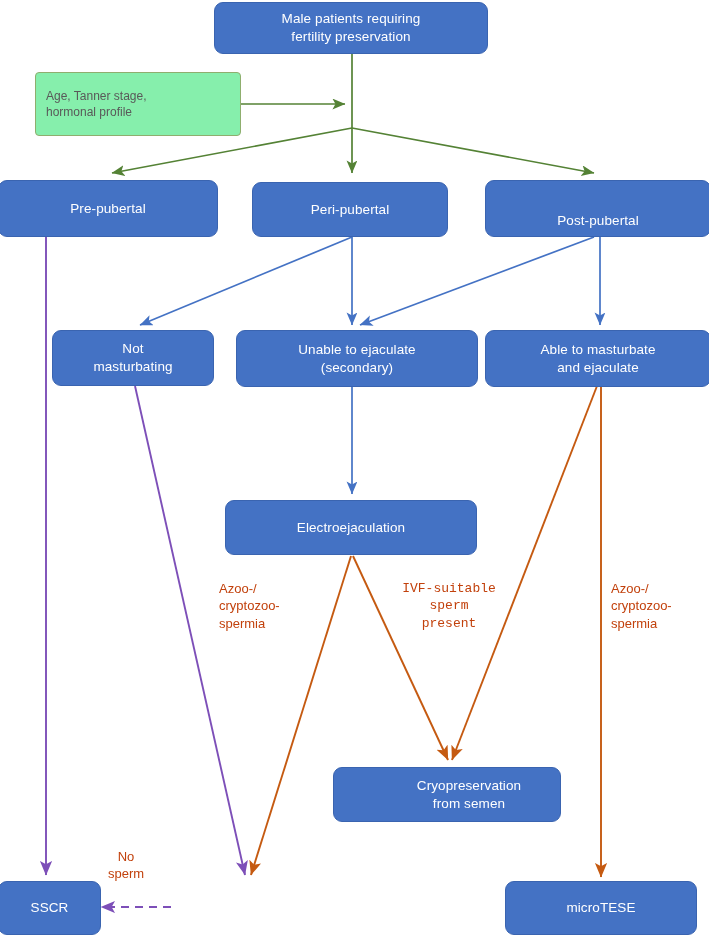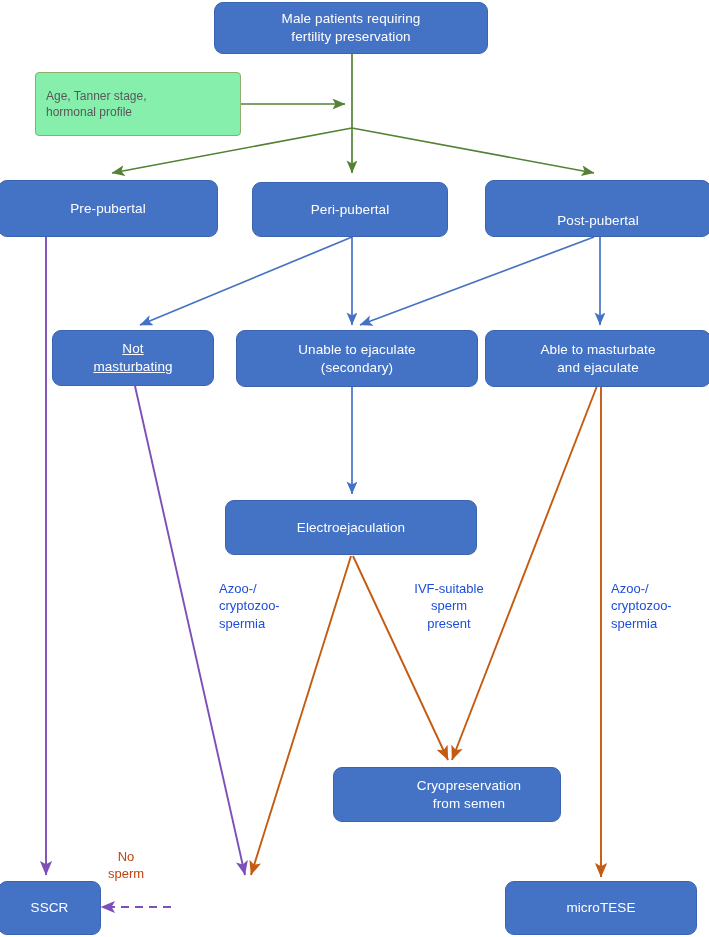--- a/index.html
+++ b/index.html
@@ -56,21 +56,21 @@
     align-items: center;
     justify-content: flex-start;
     text-align: left;
     font-size: 12px;
     line-height: 1.35;
     padding: 4px 10px;
     z-index: 3;
   }
   .edge-label {
     position: absolute;
-    color: #1d4ed8;
+    color: #c2410c;
     font-size: 13px;
     line-height: 1.33;
     text-align: left;
     white-space: pre-line;
     z-index: 4;
   }
   .edge-label.center {
     text-align: center;
   }
   .edge-label.purple {
@@ -179,21 +179,21 @@
   </div>
 
   <div class="node" style="left:252px; top:182px; width:196px; height:55px;">
     <span style="white-space:pre-line;">Peri-pubertal</span>
   </div>
 
   <div class="node" style="left:485px; top:180px; width:226px; height:57px;">
     <span style="white-space:pre-line;margin-top:25px;">Post-pubertal</span>
   </div>
 
-  <div class="node" style="left:52px; top:330px; width:162px; height:56px;text-decoration:underline;">
+  <div class="node" style="left:52px; top:330px; width:162px; height:56px;">
     <span style="white-space:pre-line;">Not
 masturbating</span>
   </div>
 
   <div class="node" style="left:229px; top:330px; width:242px; height:57px;margin-left:7px;">
     <span style="white-space:pre-line;">Unable to ejaculate
 (secondary)</span>
   </div>
 
   <div class="node" style="left:485px; top:330px; width:226px; height:57px;">
@@ -216,21 +216,21 @@
 
 
   <div class="node" style="left:505px; top:881px; width:192px; height:54px;">
     <span style="white-space:pre-line;">microTESE</span>
   </div>
 
   <div class="edge-label" style="left:219px; top:580px; width:110px;">Azoo-/
 cryptozoo-
 spermia</div>
 
-  <div class="edge-label center" style="left:401px; top:580px; width:96px;">IVF-suitable
+  <div class="edge-label center" style="left:401px; top:580px; width:96px;font-family:Liberation Mono, monospace;">IVF-suitable
 sperm
 present</div>
 
   <div class="edge-label" style="left:611px; top:580px; width:100px;">Azoo-/
 cryptozoo-
 spermia</div>
 
   <div class="edge-label purple" style="left:95px; top:848px; width:62px;">No
 sperm</div>
 

